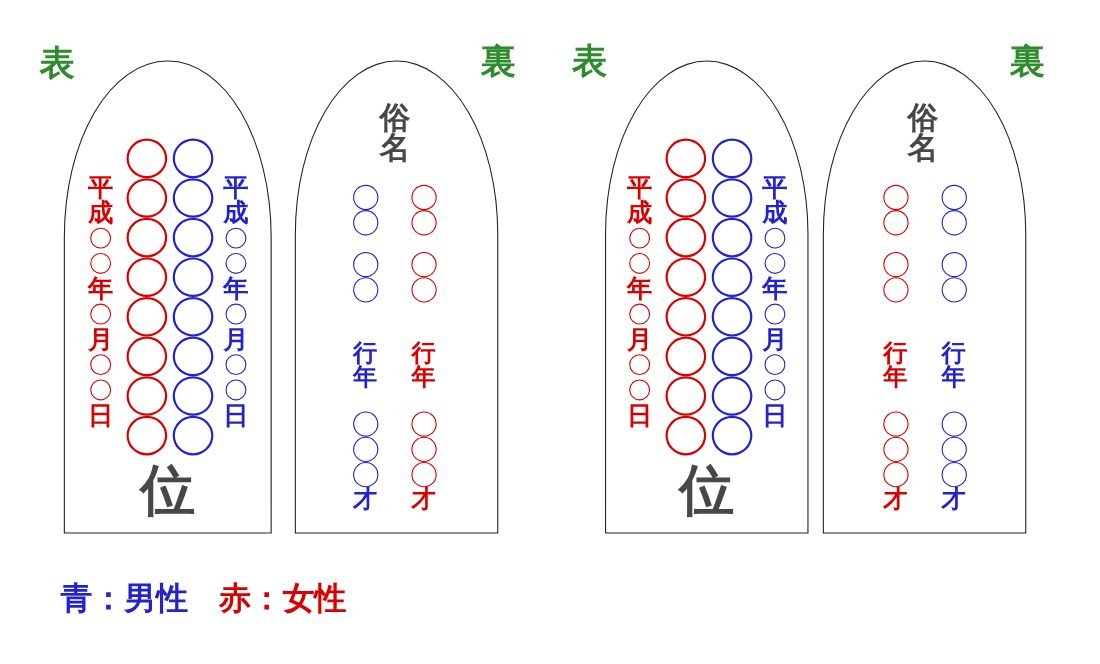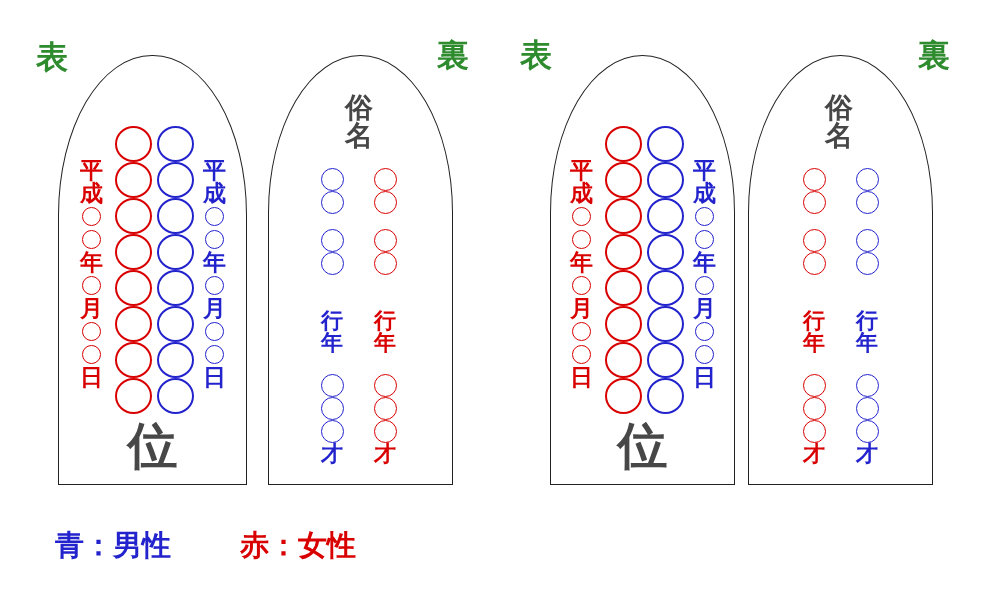--- a/index.html
+++ b/index.html
@@ -39,21 +39,21 @@
   .big .o{width:37px; height:36px;}
   .small{width:28px;}
   .small .o{width:23px; height:23px; border-width:1.6px;}
   .rank{
     position:absolute; left:0; right:0; top:364px; text-align:center;
     font-size:50px; line-height:52px; font-weight:bold; color:var(--gray);
   }
   .legend{
     position:absolute; left:55px; top:528px; font-size:29px; line-height:34px; font-weight:600;
   }
-  .legend .female{margin-left:69px;}
+  .legend .female{margin-left:28px;}
 </style>
 </head>
 <body>
 
 <div class="canvas">
 
   <span class="side-label" style="left:36px; top:40px">表</span>
   <span class="side-label" style="left:437px; top:38px">裏</span>
   <span class="side-label" style="left:520px; top:38px">表</span>
   <span class="side-label" style="left:918px; top:38px">裏</span>

